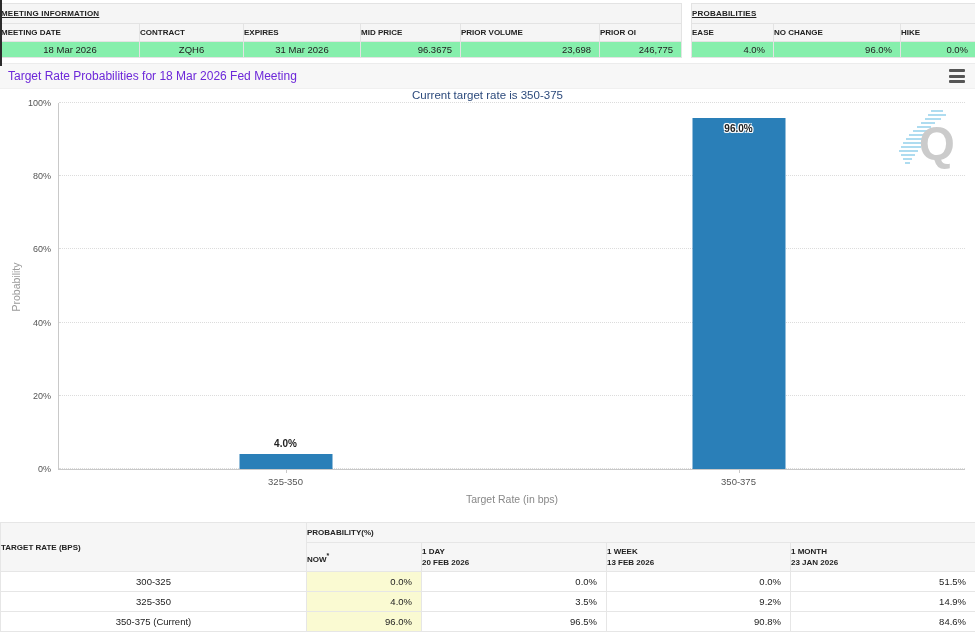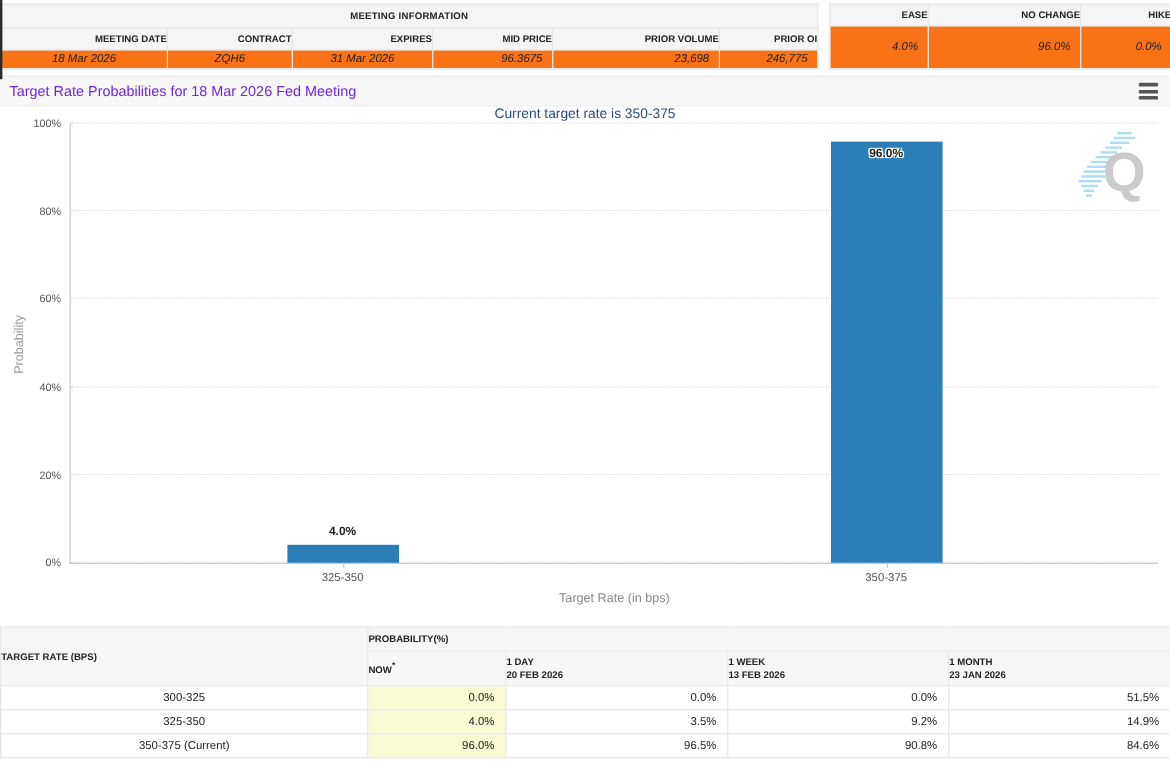--- a/index.html
+++ b/index.html
@@ -4,23 +4,23 @@
 <style>
   * { box-sizing: border-box; margin: 0; padding: 0; }
   html,body { width: 975px; height: 644px; background:#fff; font-family:"Liberation Sans", sans-serif; color:#333; overflow:hidden; }
   .page { position:relative; width:975px; height:644px; }
   .left-edge { position:absolute; left:0; top:0; width:2px; height:66px; background:#2b2b2b; z-index:5; }
 
   
   .top-tables { display:flex; gap:9px; padding-top:3px; }
   table.info { border-collapse:collapse; table-layout:fixed; }
   table.info th, table.info td { border:1px solid #e3e3e3; overflow:hidden; white-space:nowrap; }
-  table.info th.group { background:#f5f5f5; font-size:8px; font-weight:bold; text-align:center; height:20px; letter-spacing:.2px; color:#222; }
-  table.info th.col { background:#f5f5f5; font-size:8px; font-weight:bold; text-align:right; height:18px; color:#222; }
-  table.info td { font-size:9.5px; height:16px; text-align:center; background:#f97316; padding:0 8px; color:#222;font-style:italic; }
+  table.info th.group { background:#f5f5f5; font-size:8px; font-weight:bold; text-align:left; height:20px; letter-spacing:.2px; color:#222;text-decoration:underline; }
+  table.info th.col { background:#f5f5f5; font-size:8px; font-weight:bold; text-align:left; height:18px; color:#222; }
+  table.info td { font-size:9.5px; height:16px; text-align:center; background:#86efac; padding:0 8px; color:#222; }
   table.info td.num { text-align:right; }
   .t-meeting { width:681px; }
   .t-probs { width:285px; }
 
   
   .chart-header { margin-top:5px; height:26px; background:#f7f7f7; border-top:1px solid #ececec; border-bottom:1px solid #f0f0f0; display:flex; align-items:center; padding:0 10px 0 8px; }
   .chart-title { font-size:12px; color:#6d28d9; flex:1; }
   .menu-btn { width:16px; height:14px; display:flex; flex-direction:column; justify-content:space-between; cursor:pointer; }
   .menu-btn span { display:block; height:3px; background:#555; border-radius:1px; }
 
@@ -93,20 +93,23 @@
       </tbody>
     </table>
 
     <table class="info t-probs">
       <colgroup>
           <col style="width:82px">
           <col style="width:127px">
           <col style="width:76px">
         </colgroup>
       <thead>
+        <tr>
+            <th class="group" colspan="3">PROBABILITIES</th>
+          </tr>
         <tr>
           <th class="col">EASE</th>
           <th class="col">NO CHANGE</th>
           <th class="col">HIKE</th>
         </tr>
       </thead>
       <tbody>
         <tr>
           <td class="num">4.0%</td>
           <td class="num">96.0%</td>

